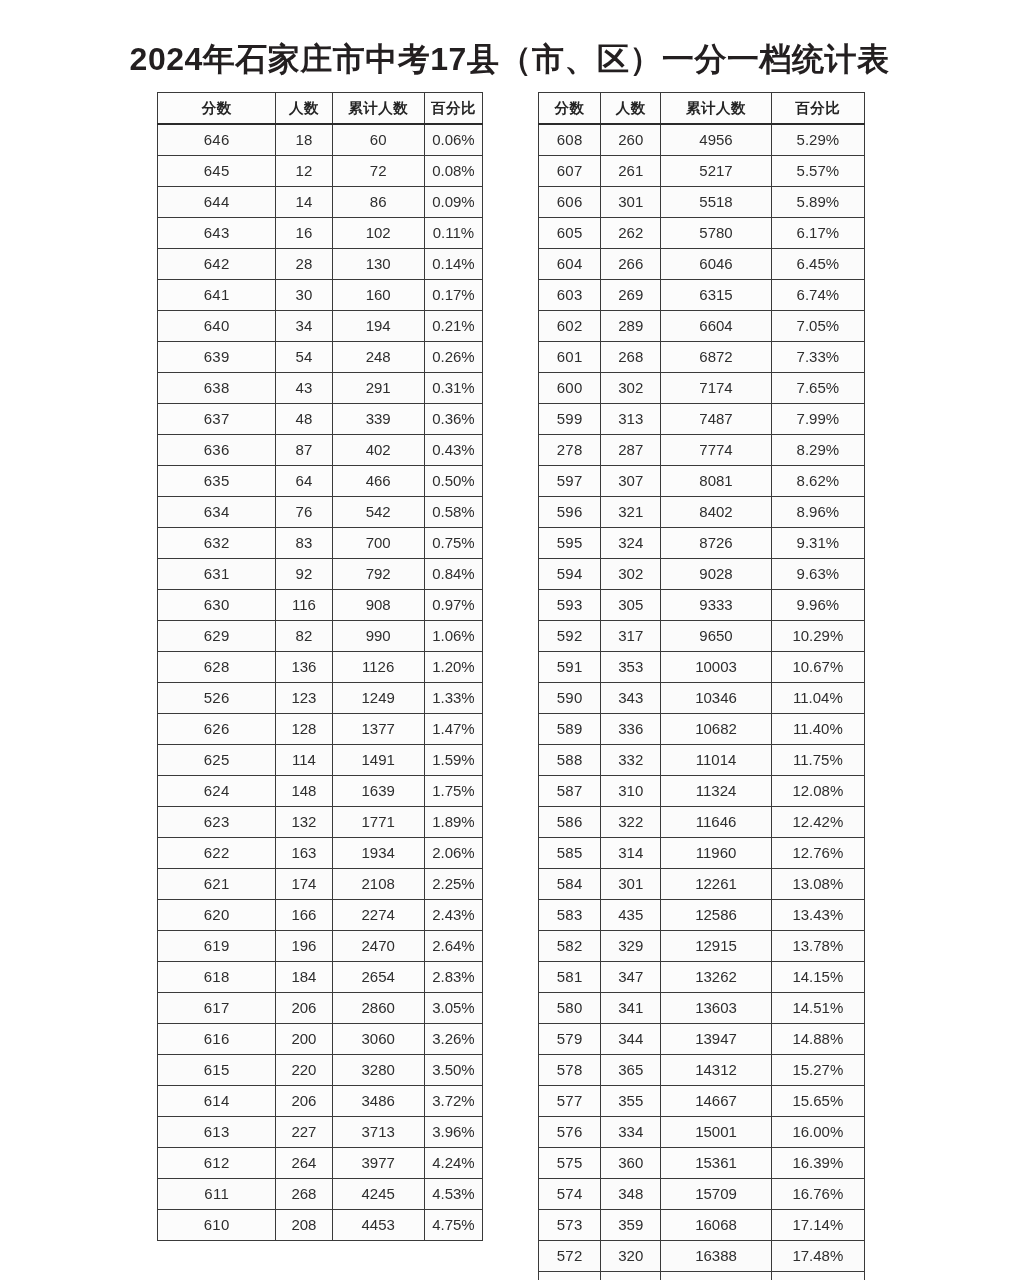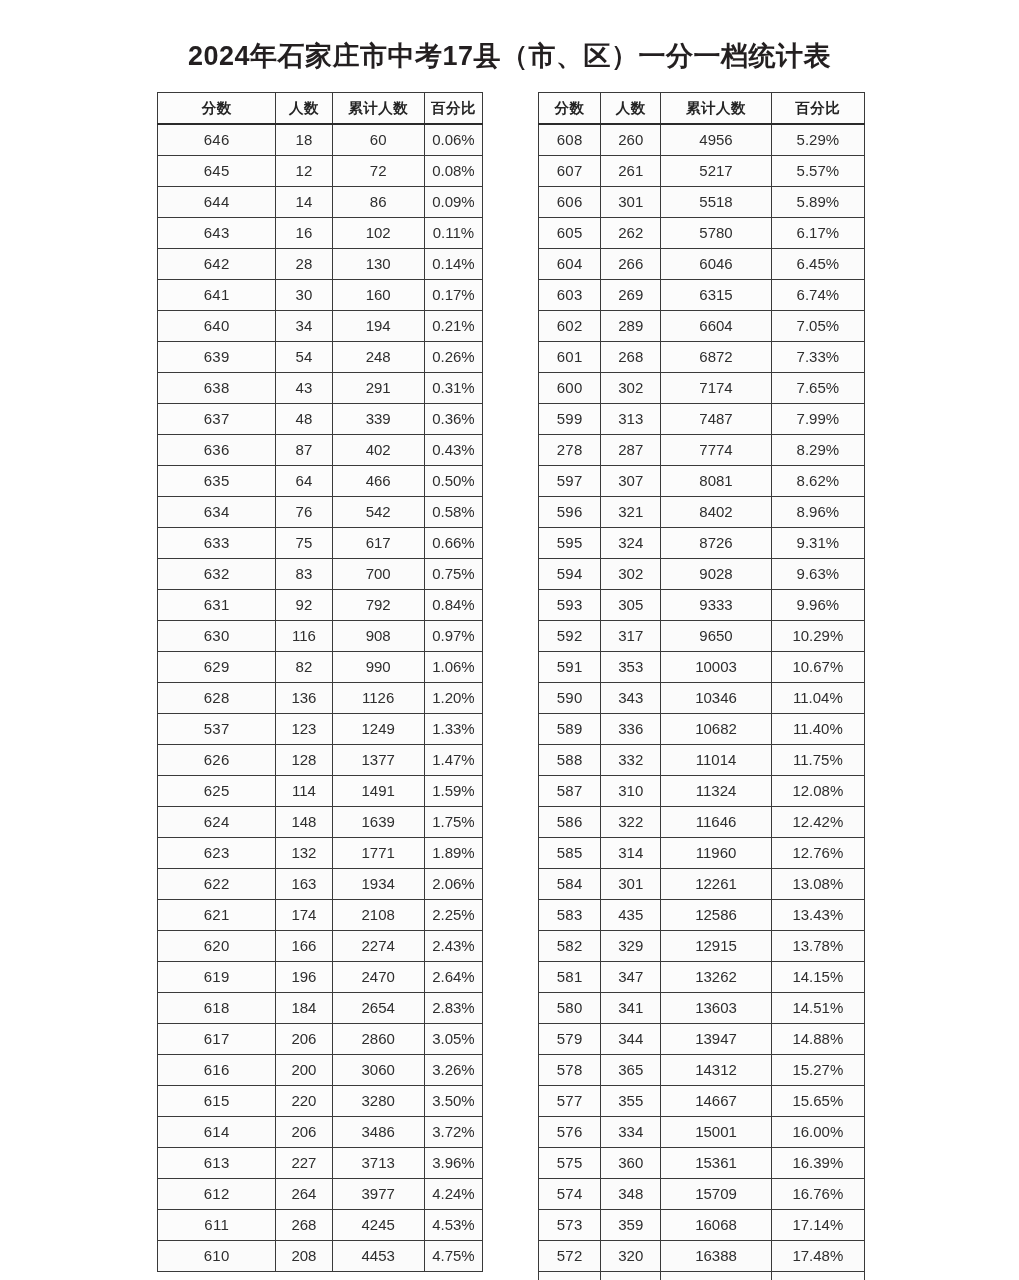--- a/index.html
+++ b/index.html
@@ -22,21 +22,21 @@
     position: relative;
     background: #ffffff;
   }
 
   .title {
     position: absolute;
     top: 38px;
     left: 0;
     width: 1019px;
     text-align: center;
-    font-size: 27px;
+    font-size: 32px;
     font-weight: bold;
     letter-spacing: 0.5px;
     color: #231f20;
     font-family: "Liberation Sans", "DejaVu Sans", sans-serif;
     white-space: nowrap;
   }
 
   .tables-wrap {
     position: absolute;
     top: 92px;
@@ -189,26 +189,20 @@
             <td>466</td>
             <td>0.50%</td>
           </tr>
           <tr>
             <td class="score-cell">634</td>
             <td>76</td>
             <td>542</td>
             <td>0.58%</td>
           </tr>
           <tr>
-            <td class="score-cell">633</td>
-            <td>75</td>
-            <td>617</td>
-            <td>0.66%</td>
-          </tr>
-          <tr>
             <td class="score-cell">632</td>
             <td>83</td>
             <td>700</td>
             <td>0.75%</td>
           </tr>
           <tr>
             <td class="score-cell">631</td>
             <td>92</td>
             <td>792</td>
             <td>0.84%</td>
@@ -225,21 +219,21 @@
             <td>990</td>
             <td>1.06%</td>
           </tr>
           <tr>
             <td class="score-cell">628</td>
             <td>136</td>
             <td>1126</td>
             <td>1.20%</td>
           </tr>
           <tr>
-            <td class="score-cell">537</td>
+            <td class="score-cell">526</td>
             <td>123</td>
             <td>1249</td>
             <td>1.33%</td>
           </tr>
           <tr>
             <td class="score-cell">626</td>
             <td>128</td>
             <td>1377</td>
             <td>1.47%</td>
           </tr>

